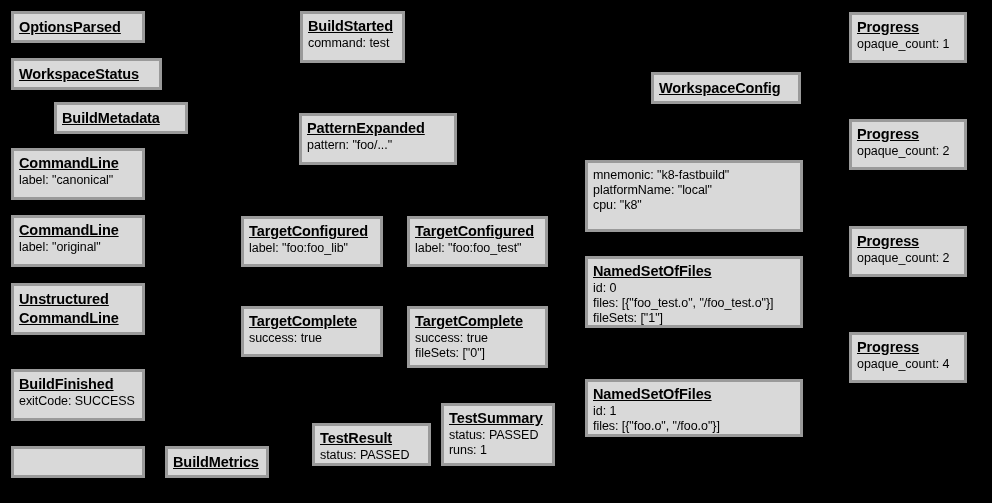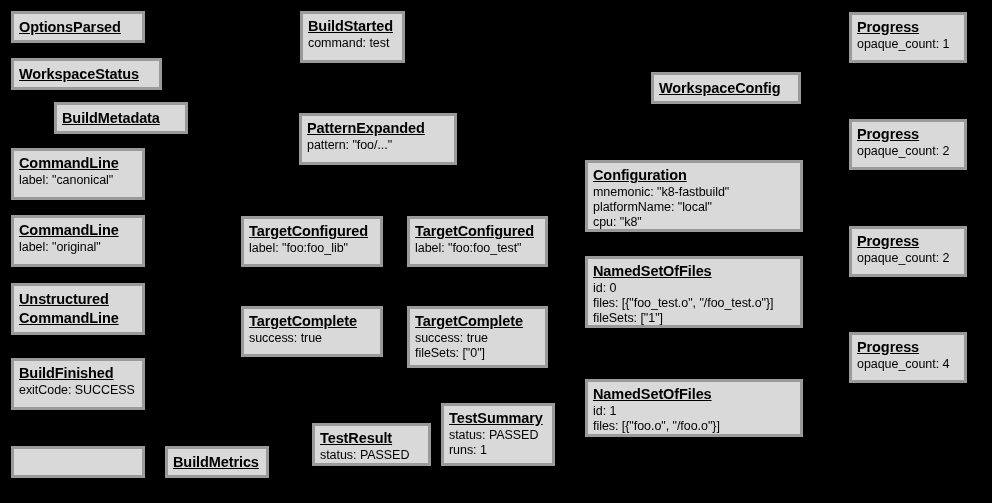--- a/index.html
+++ b/index.html
@@ -74,21 +74,21 @@
     <div class="node" style="left: 11px; top: 215px; width: 134px; height: 52px; background: rgb(217, 217, 217); border-color: rgb(154, 154, 154);">
       <span class="node-title" style="color: rgb(0, 0, 0);">CommandLine</span>
       <span class="node-fields">
         <span class="node-field" style="color: rgb(0, 0, 0);">label: "original"</span>
       </span>
     </div>
     <div class="node title-only" style="left: 11px; top: 283px; width: 134px; height: 52px; background: rgb(217, 217, 217); border-color: rgb(154, 154, 154);">
       <span class="node-title" style="color: rgb(0, 0, 0);">Unstructured
 CommandLine</span>
     </div>
-    <div class="node" style="left: 11px; top: 358px; width: 134px; height: 52px; background: rgb(217, 217, 217); border-color: rgb(154, 154, 154);">
+    <div class="node" style="left: 11px; top: 369px; width: 134px; height: 52px; background: rgb(217, 217, 217); border-color: rgb(154, 154, 154);">
       <span class="node-title" style="color: rgb(0, 0, 0);">BuildFinished</span>
       <span class="node-fields">
         <span class="node-field" style="color: rgb(0, 0, 0);">exitCode: SUCCESS</span>
       </span>
     </div>
     <div class="node title-only" style="left: 11px; top: 446px; width: 134px; height: 32px; background: rgb(217, 217, 217); border-color: rgb(154, 154, 154);">
       <span class="node-title" style="color: rgb(0, 0, 0); margin-top: 24px;">BuildToolLogs</span>
     </div>
     <div class="node title-only" style="left: 165px; top: 446px; width: 104px; height: 32px; background: rgb(217, 217, 217); border-color: rgb(154, 154, 154);">
       <span class="node-title" style="color: rgb(0, 0, 0);">BuildMetrics</span>
@@ -140,21 +140,20 @@
       <span class="node-title" style="color: rgb(0, 0, 0);">TestSummary</span>
       <span class="node-fields">
         <span class="node-field" style="color: rgb(0, 0, 0);">status: PASSED</span>
         <span class="node-field" style="color: rgb(0, 0, 0);">runs: 1</span>
       </span>
     </div>
     <div class="node title-only" style="left: 651px; top: 72px; width: 150px; height: 32px; background: rgb(217, 217, 217); border-color: rgb(154, 154, 154);">
       <span class="node-title" style="color: rgb(0, 0, 0);">WorkspaceConfig</span>
     </div>
     <div class="node" style="left: 585px; top: 160px; width: 218px; height: 72px; background: rgb(217, 217, 217); border-color: rgb(154, 154, 154);">
-      <span class="node-title" style="color: rgb(0, 0, 0);">Configuration</span>
       <span class="node-fields">
         <span class="node-field" style="color: rgb(0, 0, 0);">mnemonic: "k8-fastbuild"</span>
         <span class="node-field" style="color: rgb(0, 0, 0);">platformName: "local"</span>
         <span class="node-field" style="color: rgb(0, 0, 0);">cpu: "k8"</span>
       </span>
     </div>
     <div class="node" style="left: 585px; top: 256px; width: 218px; height: 72px; background: rgb(217, 217, 217); border-color: rgb(154, 154, 154);">
       <span class="node-title" style="color: rgb(0, 0, 0);">NamedSetOfFiles</span>
       <span class="node-fields">
         <span class="node-field" style="color: rgb(0, 0, 0);">id: 0</span>

